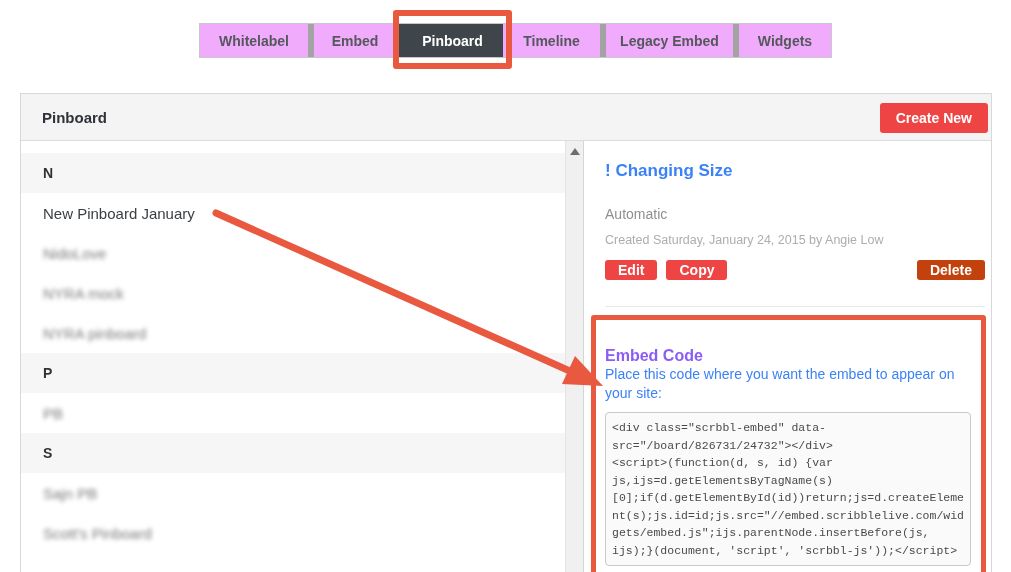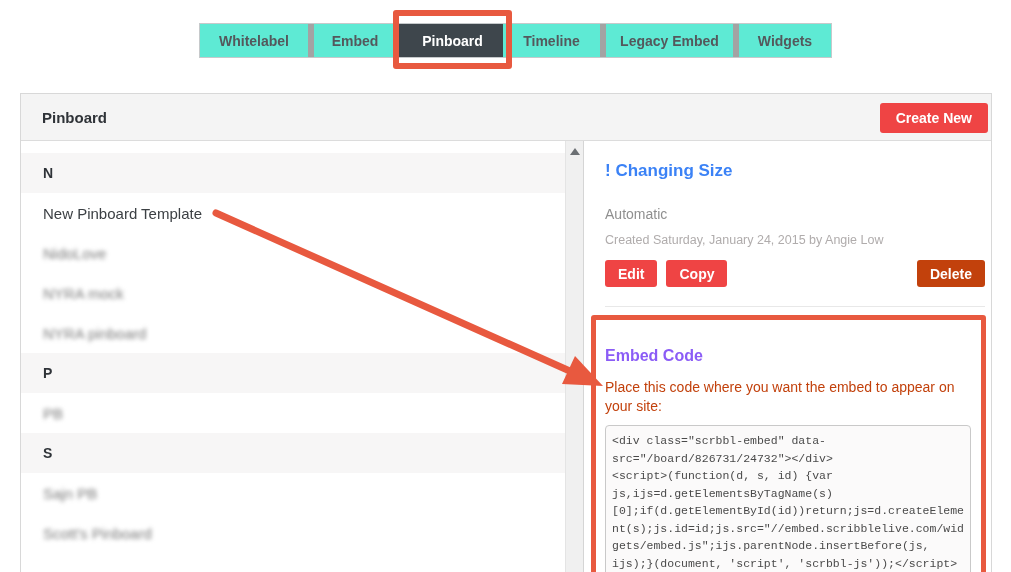--- a/index.html
+++ b/index.html
@@ -1,21 +1,21 @@
 <!DOCTYPE html>
 <html><head>
 <meta charset="utf-8">
 <style>
   * { margin:0; padding:0; box-sizing:border-box; }
   html,body { background:#ffffff; }
   body { font-family:"Liberation Sans", sans-serif; }
   .page { position:relative; width:1011px; height:572px; overflow:hidden; background:#fff; }
 
   
-  .tabbar { position:absolute; left:199px; top:23px; height:35px; display:flex; border:1px solid #c6c9cb; background:#5eead4; }
+  .tabbar { position:absolute; left:199px; top:23px; height:35px; display:flex; border:1px solid #c6c9cb; background:#f0abfc; }
   .tab { height:33px; display:flex; align-items:center; justify-content:center; font-size:14px; font-weight:bold; color:#54585c; border-left:6px solid #a3a3a3; cursor:pointer; }
   .tab:first-child { border-left:none; }
   .tab.active { background:#3e464c; color:#ffffff; position:relative; border-left-color:#3e464c; }
   .tab.active + .tab { border-left:none; }
   .tab-annotation { position:absolute; left:-9px; right:-9px; top:-14px; bottom:-12px; border:6px solid #e8593f; border-radius:3px; pointer-events:none; z-index:40; }
 
   
   .panel { position:absolute; left:20px; top:93px; width:972px; height:479px; border:1px solid #d8d8d8; border-bottom:none; background:#fff; }
   .panel-header { height:47px; background:#f4f4f4; border-bottom:1px solid #dcdcdc; display:flex; align-items:center; position:relative; }
   .panel-title { font-size:15px; font-weight:bold; color:#2f3338; margin-left:21px; }
@@ -36,27 +36,27 @@
   
   .scrollbar { width:18px; background:#f0f0f0; border-left:1px solid #e4e4e4; position:relative; }
   .scroll-up { position:absolute; top:7px; left:4px; width:0; height:0; border-left:5px solid transparent; border-right:5px solid transparent; border-bottom:7px solid #6b6f73; }
 
   
   .detail { flex:1; border-left:1px solid #d5d5d5; position:relative; }
   .detail-title { font-size:17px; font-weight:bold; color:#3b82f6; margin:20px 0 0 21px; }
   .detail-subtitle { font-size:14px; color:#8f8f8f; margin:25px 0 0 21px; }
   .detail-created { font-size:12.5px; color:#aFaaaa; color:#b0acac; margin:11px 0 0 21px; }
   .btn-row { margin:13px 21px 0 21px; height:27px; position:relative; display:flex; gap:9px; }
-  .btn-row .btn { height:27px; padding:0 13px; }
+  .btn-row .btn { height:20px; padding:0 13px; }
   .delete-btn { position:absolute; right:-15px; top:0; }
   .divider { height:1px; background:#e8e8e8; margin:19px 6px 0 21px; }
 
   .embed-annotation { margin:8px 5px 0 7px; border:5px solid #e8593f; border-radius:3px; padding:9px 10px 12px 9px; }
   .embed-heading { font-size:16px; font-weight:bold; color:#8b5cf6; margin-top:18px; }
-  .embed-instructions { font-size:14px; color:#c2410c; line-height:19px; margin-top:13px; max-width:372px; }
+  .embed-instructions { font-size:14px; color:#3b82f6; line-height:19px; max-width:372px; }
   .code-box { margin-top:9px; background:#fbfafa; border:1px solid #c9c9c9; border-radius:4px; padding:6px 6px; font-family:"Liberation Mono", monospace; font-size:11.5px; line-height:17.5px; color:#4a4a4a; white-space:pre; overflow:hidden; }
 
   
   .arrow-overlay { position:absolute; left:0; top:0; z-index:60; pointer-events:none; }
 </style>
 </head>
 <body>
 
 <div class="page">
 
@@ -75,21 +75,21 @@
   <div class="panel">
     <div class="panel-header">
       <span class="panel-title">Pinboard</span>
       <button class="btn green create-btn">Create New</button>
     </div>
 
     <div class="panel-body">
 
       <div class="list">
         <div class="row header">N</div>
-        <div class="row item">New Pinboard Template</div>
+        <div class="row item">New Pinboard January</div>
         <div class="row item blurred">NidoLove</div>
         <div class="row item blurred">NYRA mock</div>
         <div class="row item blurred">NYRA pinboard</div>
         <div class="row header">P</div>
         <div class="row item blurred">PB</div>
         <div class="row header">S</div>
         <div class="row item blurred">Sajn PB</div>
         <div class="row item blurred">Scott's Pinboard</div>
       </div>
 

